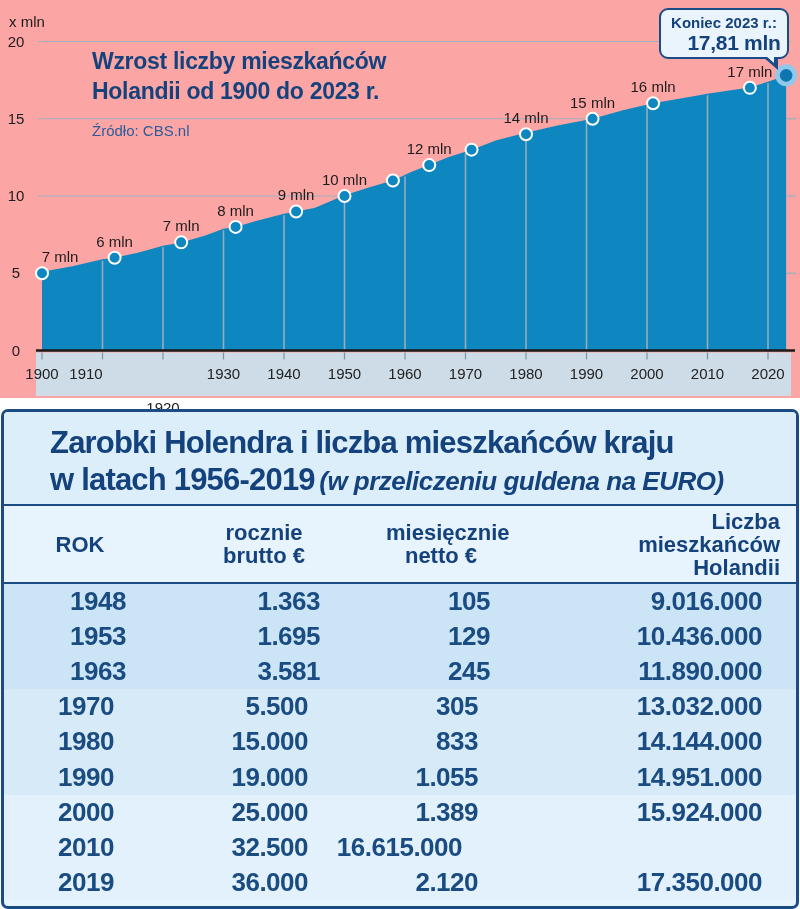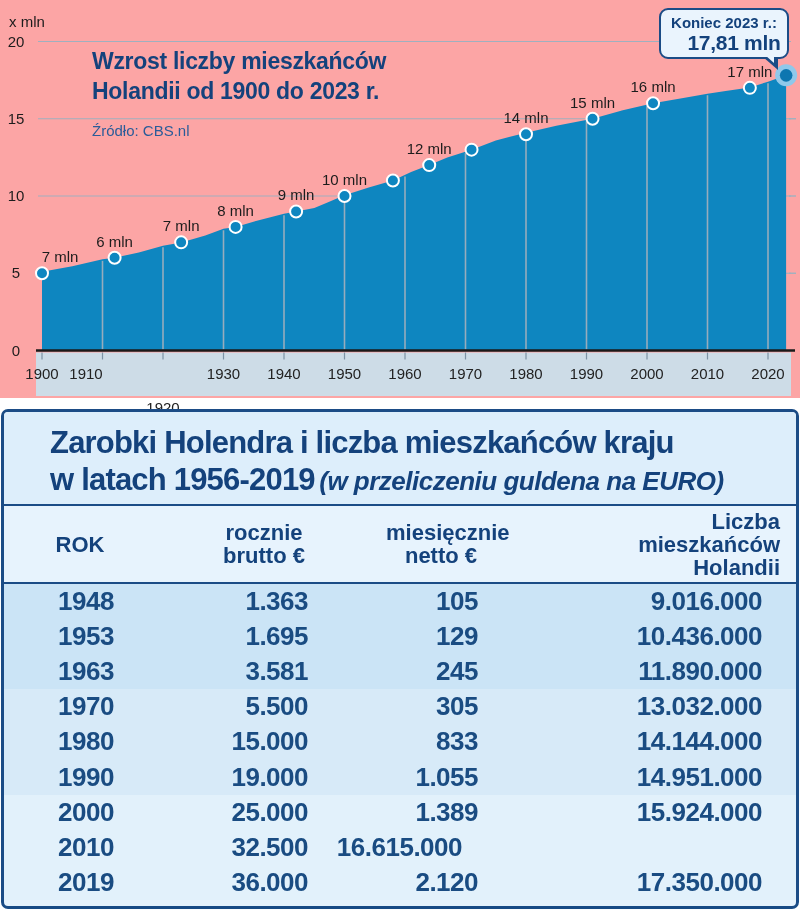--- a/index.html
+++ b/index.html
@@ -38,21 +38,21 @@
   .thead { display:grid; grid-template-columns:142px 184px 166px 1fr; height:78px;
     background:#e7f3fd; border-bottom:2.5px solid #1b4c86; align-items:center;
     color:#14427c; font-size:22px; font-weight:600; line-height:23px; }
   .th1 { text-align:center; padding-left:10px; }
   .th2 { text-align:center; padding-left:52px; }
   .th3 { text-align:center; padding-left:56px; }
   .th4 { text-align:right; padding-right:16px; }
   .tbody { }
   .trow { display:grid; grid-template-columns:142px 184px 166px 1fr; height:35.1px;
     align-items:center; color:#1a4c82; font-size:26px; font-weight:bold; letter-spacing:-0.5px; }
-  .trow.band-a { background:#cbe4f6; }
+  .trow.band-a { background:#cbe4f6;padding-left:12px; }
   .trow.band-b { background:#d7eaf8; }
   .trow.band-c { background:#e2f1fb; }
   .td1 { text-align:center; padding-left:22px; }
   .td2 { text-align:right; padding-right:22px; }
   .td3 { text-align:right; padding-right:18px; }
   .td4 { text-align:right; padding-right:34px; }
 </style>
 </head>
 <body>
 

